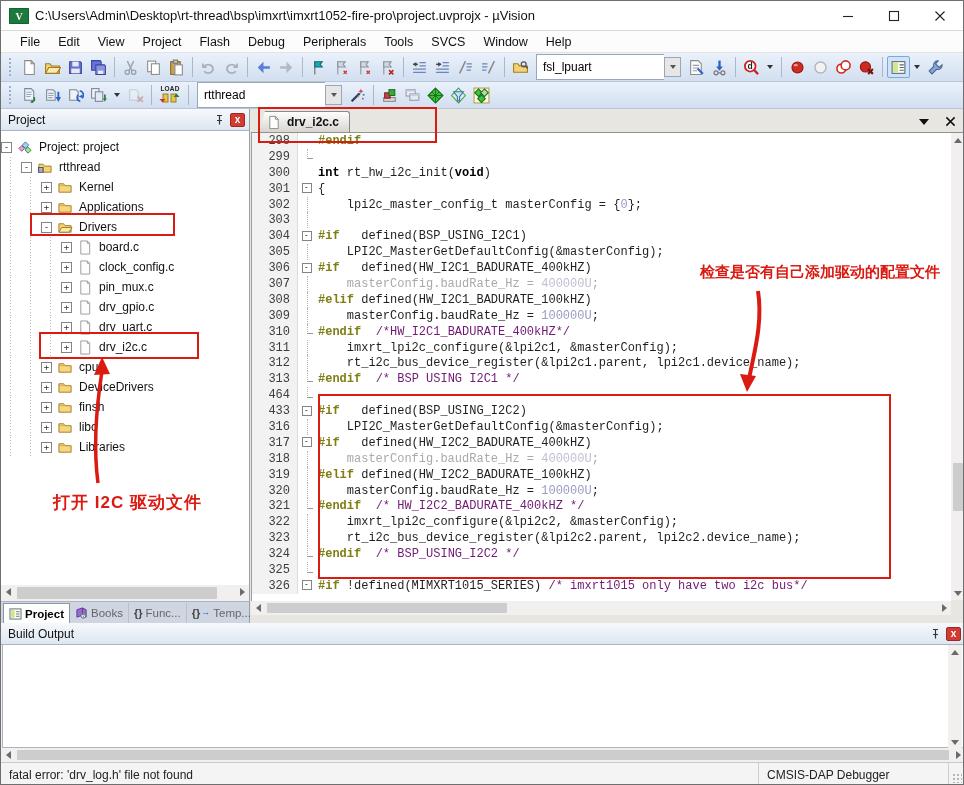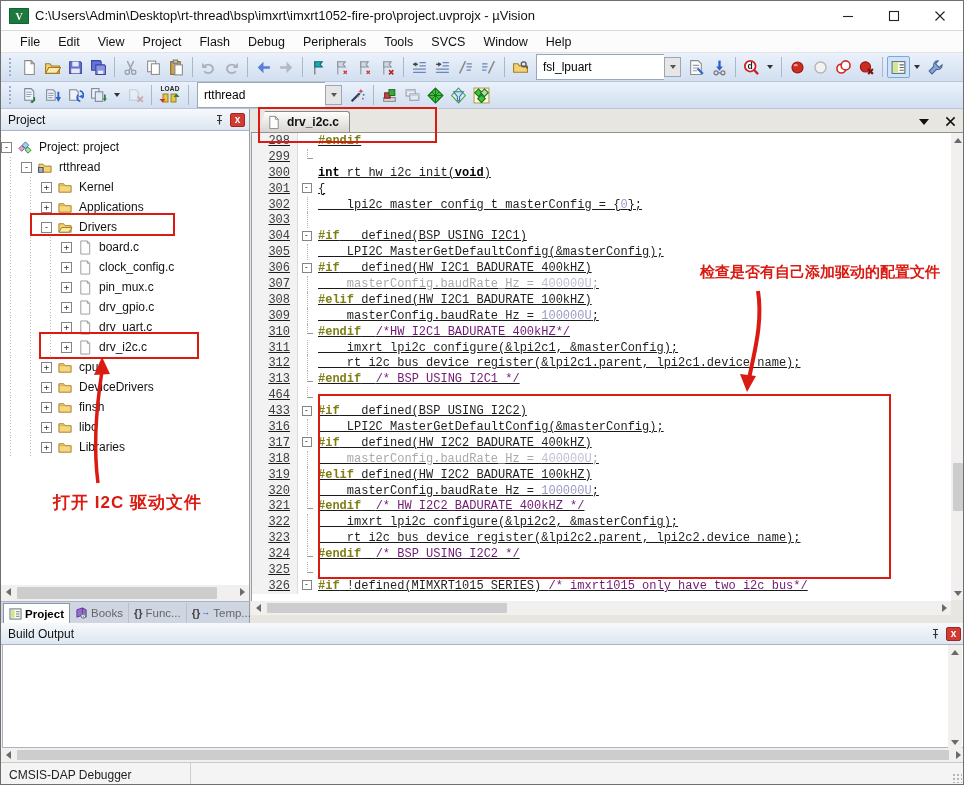--- a/index.html
+++ b/index.html
@@ -69,21 +69,21 @@
   #editor{position:absolute;left:250px;top:0;width:714px;height:514px;background:#e8e6e1;}
   #tabbar{position:absolute;left:0;top:2px;width:100%;height:22px;background:#e8e6e1;border-bottom:1px solid #919191;display:flex;align-items:flex-end;}
   #editor-tab{height:21px;margin-left:8px;background:linear-gradient(#fefefe,#d8d5cf);border:1px solid #8a8a8a;border-bottom:none;border-radius:3px 3px 0 0;display:flex;align-items:center;padding:0 10px 0 6px;clip-path:polygon(6px 0,100% 0,100% 100%,0 100%);}
   #editor-tab .tree-ico{margin-right:4px;}
   #editor-tab-label{font-size:12px;font-weight:bold;color:#111;}
   #tabbar-btns{margin-left:auto;display:flex;align-items:center;height:100%;padding-right:8px;gap:12px;}
   .tabbar-btn{display:flex;align-items:center;justify-content:center;width:14px;height:14px;}
 
   
   #code{position:absolute;left:0;top:24px;width:700px;height:567px;max-height:476px;background:#fff;border-left:1px solid #9aa0a8;overflow:hidden;}
-  .code-row{height:15.9px;display:flex;align-items:center;white-space:pre;font:12px "Liberation Mono","DejaVu Sans Mono",monospace;text-decoration:underline;}
+  .code-row{height:15.9px;display:flex;align-items:center;white-space:pre;font:12px "Liberation Mono","DejaVu Sans Mono",monospace;}
   .ln{width:46px;flex:none;text-align:right;padding-right:7px;color:#3d3d3d;background:#f2f2f2;height:100%;display:flex;align-items:center;justify-content:flex-end;border-right:1px solid #dcdcdc;}
   .fold{width:20px;flex:none;height:100%;position:relative;background:#fff;}
   .fold.l::before{content:"";position:absolute;left:9px;top:0;bottom:0;border-left:1px dotted #b5b5b5;}
   .fold.e::before{content:"";position:absolute;left:9px;top:0;height:60%;width:5px;border-left:1px dotted #b5b5b5;border-bottom:1px solid #9a9a9a;}
   .fold .fbox{position:absolute;left:3.5px;top:2.5px;width:10px;height:10px;border:1px solid #848484;background:#fff;font:8px/8px "DejaVu Sans Mono",monospace;text-align:center;color:#222;}
   .tok-pp{color:#7e7e14;font-weight:bold;}
   .tok-k{color:#000000;font-weight:bold;}
   .tok-c{color:#701a75;}
   .tok-n{color:#9b9bc4;}
   .tok-t{color:#1f1f1f;}
@@ -834,20 +834,21 @@
       <span class="sb-track">
           <span class="sb-thumb" style="left:2px;right:2px;"></span>
         </span>
       <span class="sb-btn">
           <span class="tri tri-r"></span>
         </span>
     </div>
   </div>
 
   <div id="statusbar">
+    <span class="sb-cell" id="status-msg">fatal error: 'drv_log.h' file not found</span>
     <span class="sb-cell" id="status-debugger">CMSIS-DAP Debugger</span>
     <span id="status-grip"></span>
   </div>
 
   <div class="red-box" id="rb-drivers"></div>
   <div class="red-box" id="rb-drvfile"></div>
   <div class="red-box" id="rb-tab"></div>
   <div class="red-box" id="rb-code"></div>
   <div class="red-note" id="note-tree">打开 I2C 驱动文件</div>
   <div class="red-note" id="note-editor">检查是否有自己添加驱动的配置文件</div>

